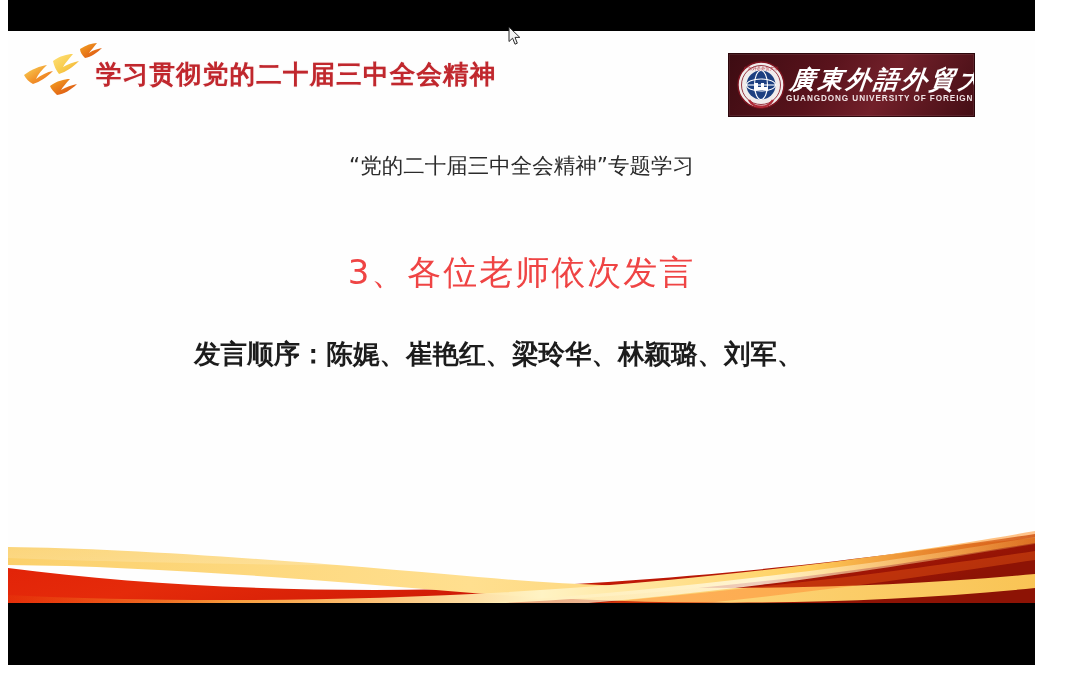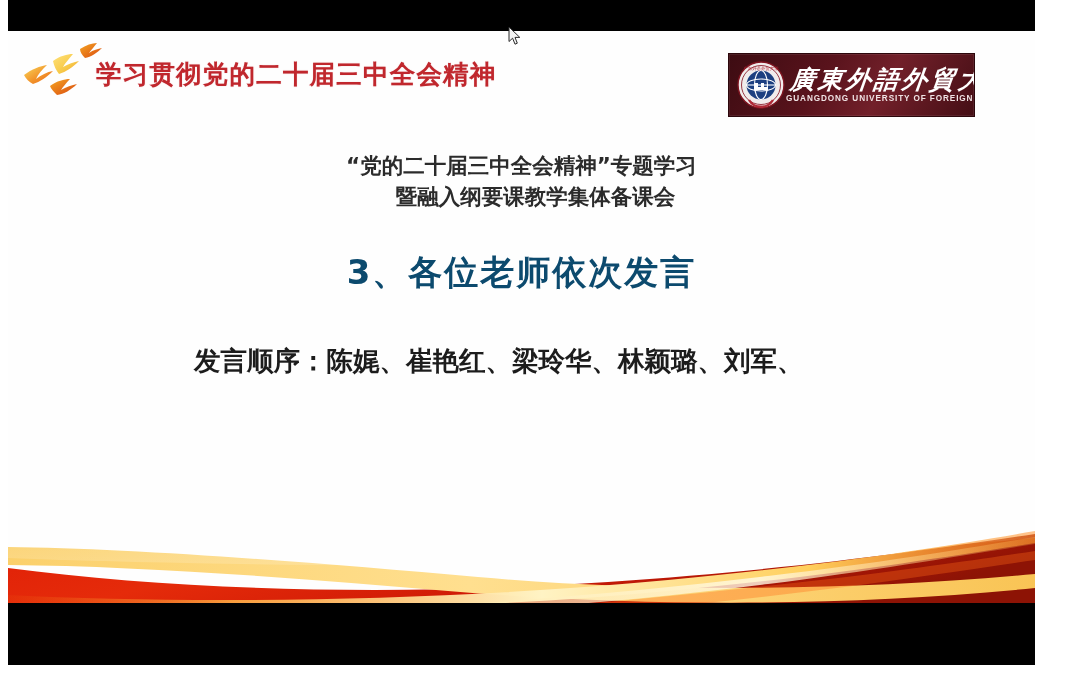--- a/index.html
+++ b/index.html
@@ -136,53 +136,53 @@
 
   
   #subtitle {
     position: absolute;
     left: 0;
     top: 119px;
     width: 100%;
     text-align: center;
     font-family: "DejaVu Sans", "Liberation Sans", sans-serif;
     font-size: 21.5px;
-    font-weight: 700;
+    font-weight: 400;
     color: #2b2b2b;
     line-height: 1.45;
   }
   #subtitle .sub-line { display: block; white-space: nowrap; }
   #subtitle .sub-line.second { padding-left: 28px; }
 
   #main-heading {
     position: absolute;
     left: 0;
     top: 219px;
     width: 100%;
     text-align: center;
     font-family: "DejaVu Sans", "Liberation Sans", sans-serif;
     font-size: 34px;
-    font-weight: bold;
-    color: #0c4a6e;
+    font-weight: normal;
+    color: #ef4444;
     letter-spacing: 2px;
     white-space: nowrap;
   }
 
   #speaker-block {
     position: absolute;
     left: 186px;
     top: 305px;
     width: 700px;
     font-family: "DejaVu Sans", "Liberation Sans", sans-serif;
     font-size: 26.5px;
     font-weight: 600;
     color: #1c1c1c;
     line-height: 1.38;
   }
-  #speaker-block .sp-line { display: block; white-space: nowrap; margin-top: 7px; }
+  #speaker-block .sp-line { display: block; white-space: nowrap; }
   #speaker-block .sp-line.cont { padding-left: 146px; }
 
   
   #ribbon {
     position: absolute;
     left: 0;
     bottom: 0;
     width: 1027px;
     height: 135px;
   }
@@ -258,21 +258,20 @@
           </div>
           <div id="logo-text-wrap">
             <div id="logo-cn">廣東外語外貿大學</div>
             <div id="logo-en">GUANGDONG UNIVERSITY OF FOREIGN STUDIES</div>
           </div>
         </div>
       </div>
 
       <div id="subtitle">
         <span class="sub-line first">“党的二十届三中全会精神”专题学习</span>
-        <span class="sub-line second">暨融入纲要课教学集体备课会</span>
       </div>
 
       <div id="main-heading">3、各位老师依次发言</div>
 
       <div id="speaker-block">
         <span class="sp-line">发言顺序：陈娓、崔艳红、梁玲华、林颖璐、刘军、</span>
       </div>
 
       <div id="ribbon">
         <svg viewBox="0 0 1027 135" width="1027" height="135" preserveAspectRatio="none" aria-hidden="true">

